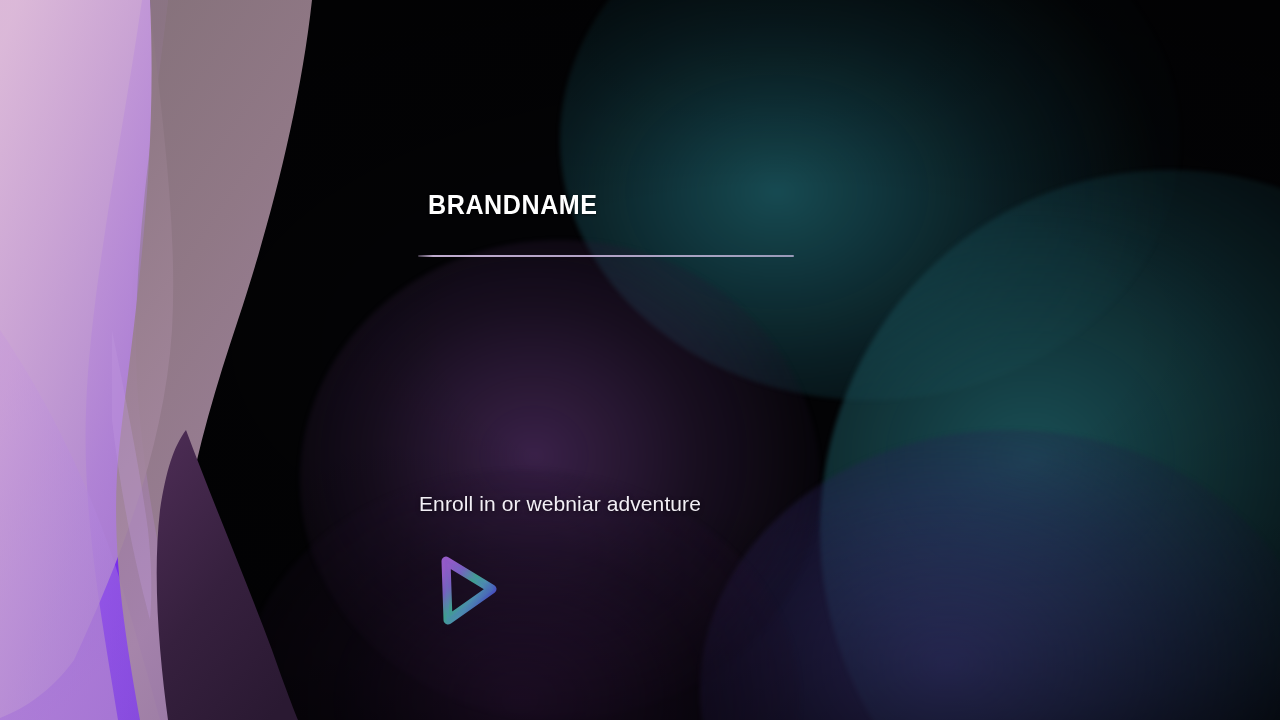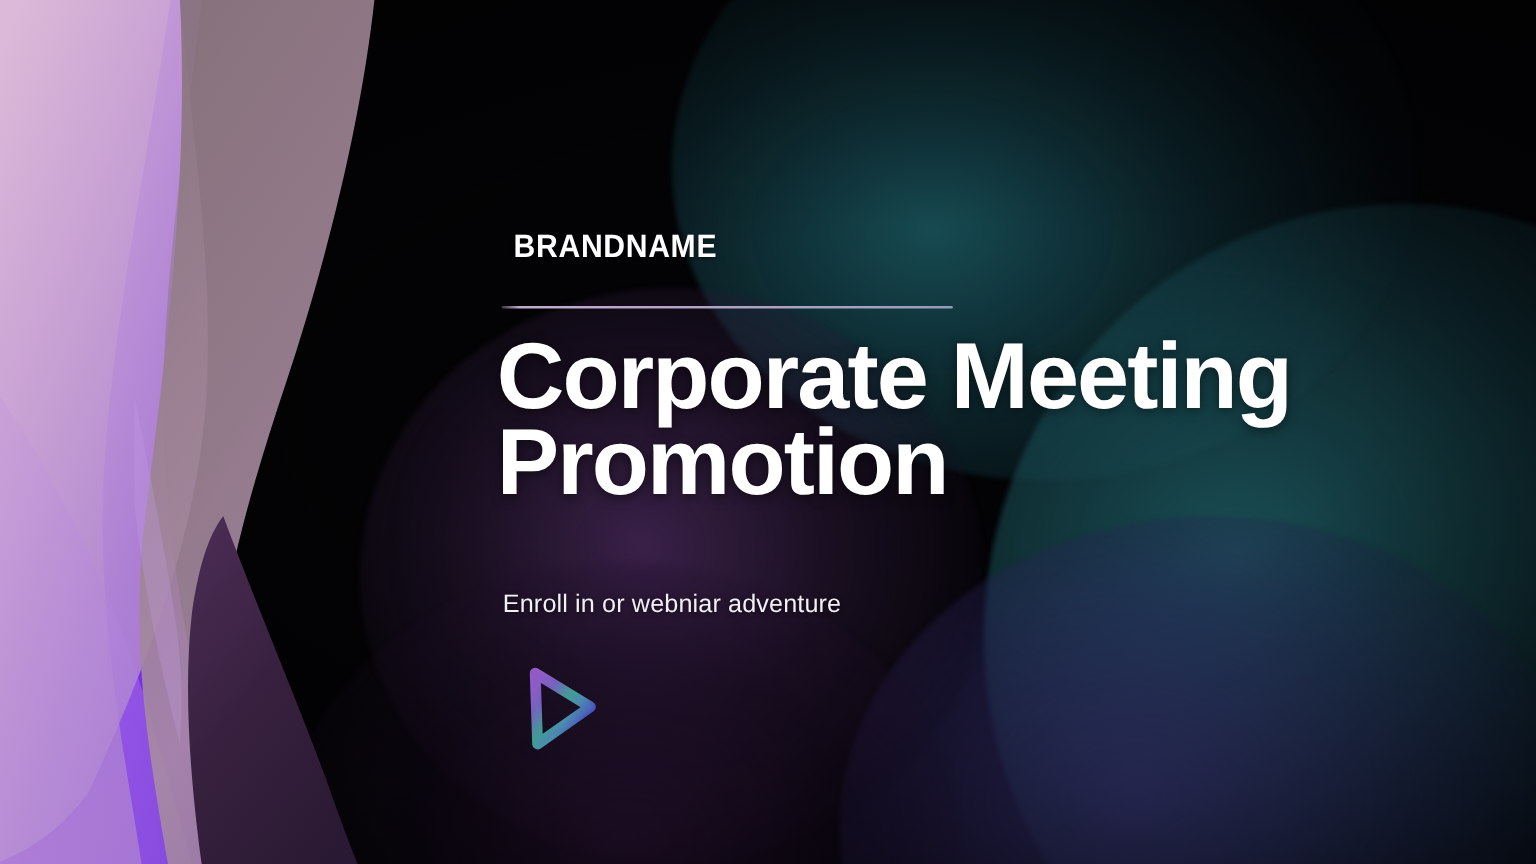--- a/index.html
+++ b/index.html
@@ -233,24 +233,20 @@
                C134,560 120,490 112,420 Z" fill="#c39de2" opacity="0.30"></path>
     </svg>
   </div>
 
   <div class="content">
 
     <div class="brandname">BRANDNAME</div>
 
     <div class="divider"></div>
 
-    <div class="headline">
-      <span class="hl-line">Corporate Meeting</span>
-      <span class="hl-line">Promotion</span>
-    </div>
 
     <div class="subtitle">Enroll in or webniar adventure</div>
 
     <div class="logo-mark">
       <svg viewBox="0 0 68 72" xmlns="http://www.w3.org/2000/svg">
         <defs>
           <linearGradient id="gLogo" x1="0.05" y1="0.05" x2="0.95" y2="0.95">
             <stop offset="0%" stop-color="#9a5fd0"></stop>
             <stop offset="22%" stop-color="#7d63c9"></stop>
             <stop offset="45%" stop-color="#41a794"></stop>

